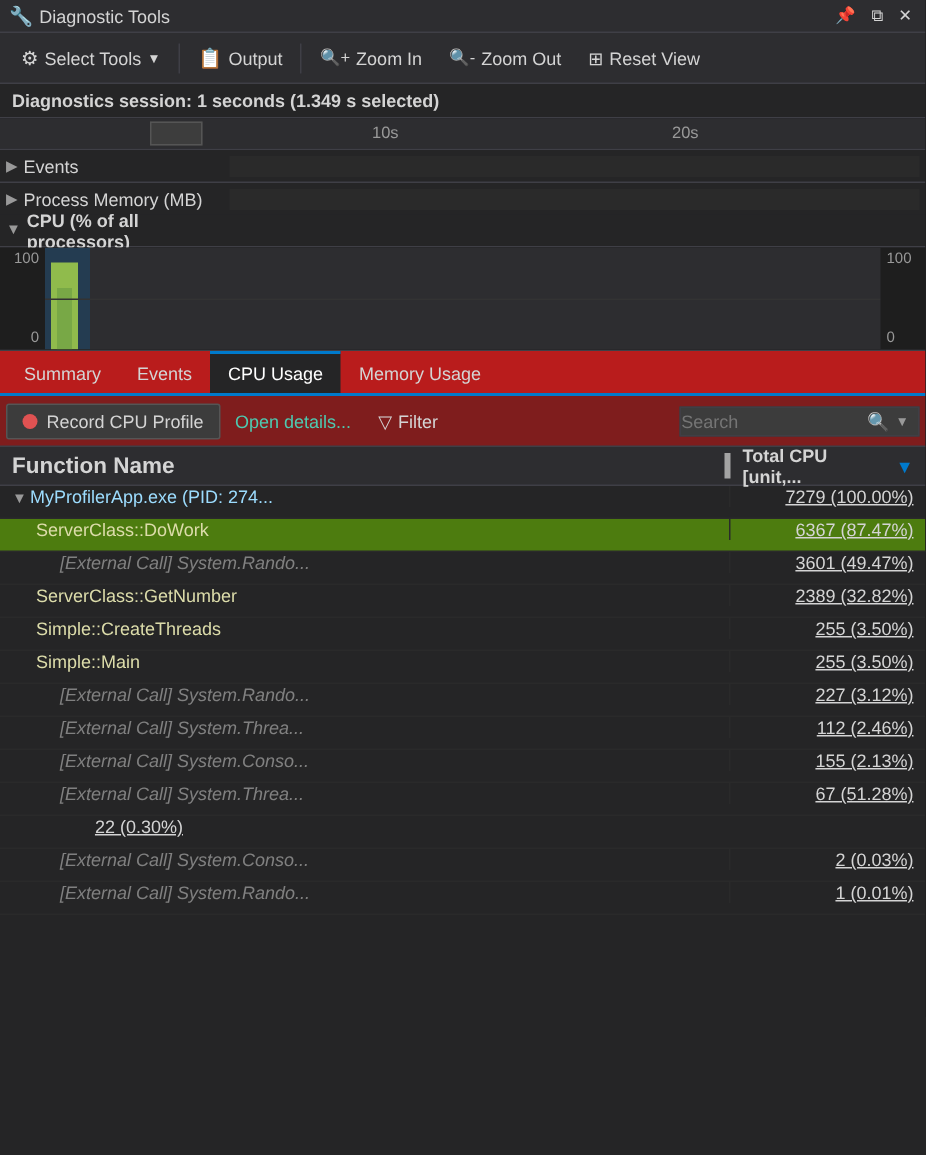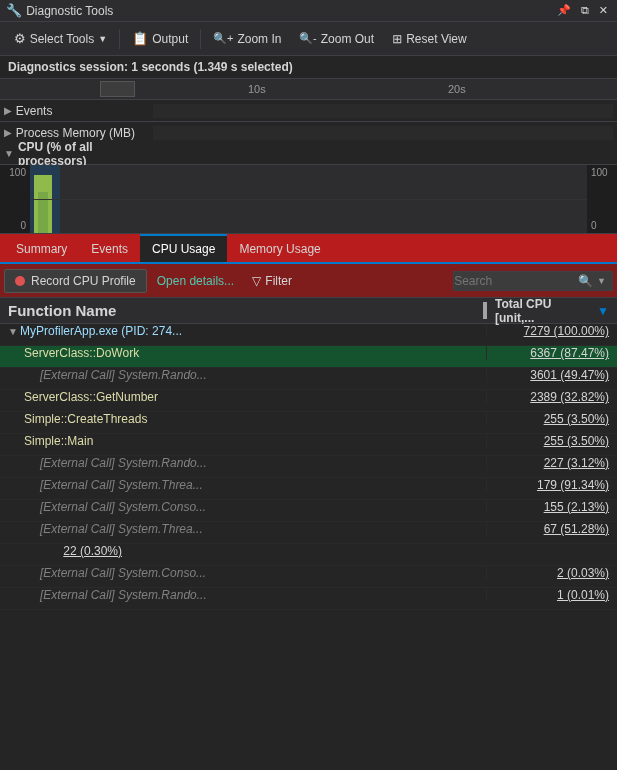--- a/index.html
+++ b/index.html
@@ -331,21 +331,21 @@
     .table-body {
       overflow-y: auto;
       height: calc(770px - 22px - 34px - 5px - 22px - 22px - 90px - 30px - 34px - 26px);
     }
     .tr {
       display: flex;
       height: 22px;
       align-items: flex-start;
       border-bottom: 1px solid #2a2a2a;
     }
-    .tr.highlighted { background: #14532d; }
+    .tr.highlighted { background: #4d7c0f; }
     .td-function {
       flex: 1;
       padding: 0 4px;
       font-size: 12px;
       white-space: nowrap;
       overflow: hidden;
       text-overflow: ellipsis;
       border-right: 1px solid #2a2a2a;
     }
     .td-cpu {
@@ -544,21 +544,21 @@
       <div class="tr">
         <div class="td-function" style="padding-left: 24px;"><span class="func-yellow">Simple::Main</span></div>
         <div class="td-cpu">255 (3.50%)</div>
       </div>
       <div class="tr">
         <div class="td-function" style="padding-left: 40px;"><span class="func-gray">[External Call] System.Rando...</span></div>
         <div class="td-cpu">227 (3.12%)</div>
       </div>
       <div class="tr">
         <div class="td-function" style="padding-left: 40px;"><span class="func-gray">[External Call] System.Threa...</span></div>
-        <div class="td-cpu">179 (91.34%)</div>
+        <div class="td-cpu">112 (2.46%)</div>
       </div>
       <div class="tr">
         <div class="td-function" style="padding-left: 40px;"><span class="func-gray">[External Call] System.Conso...</span></div>
         <div class="td-cpu">155 (2.13%)</div>
       </div>
       <div class="tr">
         <div class="td-function" style="padding-left: 40px;"><span class="func-gray">[External Call] System.Threa...</span></div>
         <div class="td-cpu">67 (51.28%)</div>
       </div>
       <div class="tr">

